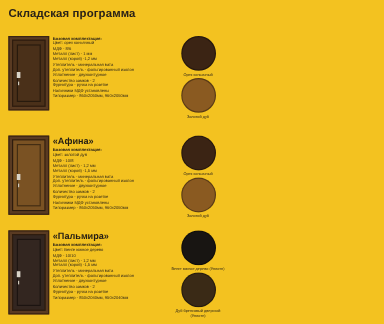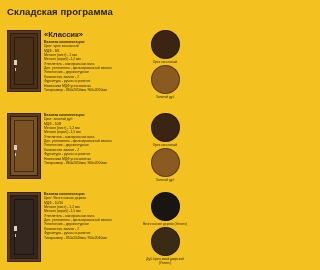--- a/index.html
+++ b/index.html
@@ -60,21 +60,20 @@
 
   <div class="title">Складская программа</div>
 
   <div class="block" style="top:30px;">
     <div class="thumb" style="top:0;height:62px;">
       <div class="door" style="background:#4a3019;">
         <span class="handle" style="top:26px;"></span>
       </div>
     </div>
     <div class="info" style="top:0;">
-      <div class="pname">«Классик»</div>
       <div class="sub">Базовая комплектация:</div>
       <div class="spec">Цвет: орех коньячный</div>
       <div class="spec">МДФ - 8/6</div>
       <div class="spec">Металл (лист) - 1 мм</div>
       <div class="spec">Металл (короб) -1,2 мм</div>
       <div class="spec">Утеплитель - минеральная вата</div>
       <div class="spec">Доп. утеплитель - фольгированный изолон</div>
       <div class="spec">Уплотнение - двухконтурное</div>
       <div class="spec">Количество замков - 2</div>
       <div class="spec">Фурнитура - ручка на розетке</div>
@@ -93,20 +92,21 @@
     </div>
   </div>
 
   <div class="block" style="top:113px;">
     <div class="thumb" style="top:0;height:66px;">
       <div class="door" style="background:#7a5223;">
         <span class="handle" style="top:28px;"></span>
       </div>
     </div>
     <div class="info" style="top:0;">
+      <div class="pname">«Афина»</div>
       <div class="sub">Базовая комплектация:</div>
       <div class="spec">Цвет: золотой дуб</div>
       <div class="spec">МДФ - 10/8</div>
       <div class="spec">Металл (лист) - 1,2 мм</div>
       <div class="spec">Металл (короб) -1,5 мм</div>
       <div class="spec">Утеплитель - минеральная вата</div>
       <div class="spec">Доп. утеплитель - фольгированный изолон</div>
       <div class="spec">Уплотнение - двухконтурное</div>
       <div class="spec">Количество замков - 2</div>
       <div class="spec">Фурнитура - ручка на розетке</div>
@@ -125,20 +125,21 @@
     </div>
   </div>
 
   <div class="block" style="top:192px;">
     <div class="thumb" style="top:0;height:70px;">
       <div class="door" style="background:#332620;">
         <span class="handle" style="top:30px;"></span>
       </div>
     </div>
     <div class="info" style="top:0;">
+      <div class="pname">«Пальмира»</div>
       <div class="sub">Базовая комплектация:</div>
       <div class="spec">Цвет: Венге южное дерево</div>
       <div class="spec">МДФ - 10/10</div>
       <div class="spec">Металл (лист) - 1,2 мм</div>
       <div class="spec">Металл (короб) -1,5 мм</div>
       <div class="spec">Утеплитель - минеральная вата</div>
       <div class="spec">Доп. утеплитель - фольгированный изолон</div>
       <div class="spec">Уплотнение - двухконтурное</div>
       <div class="spec">Количество замков - 2</div>
       <div class="spec">Фурнитура - ручка на розетке</div>

